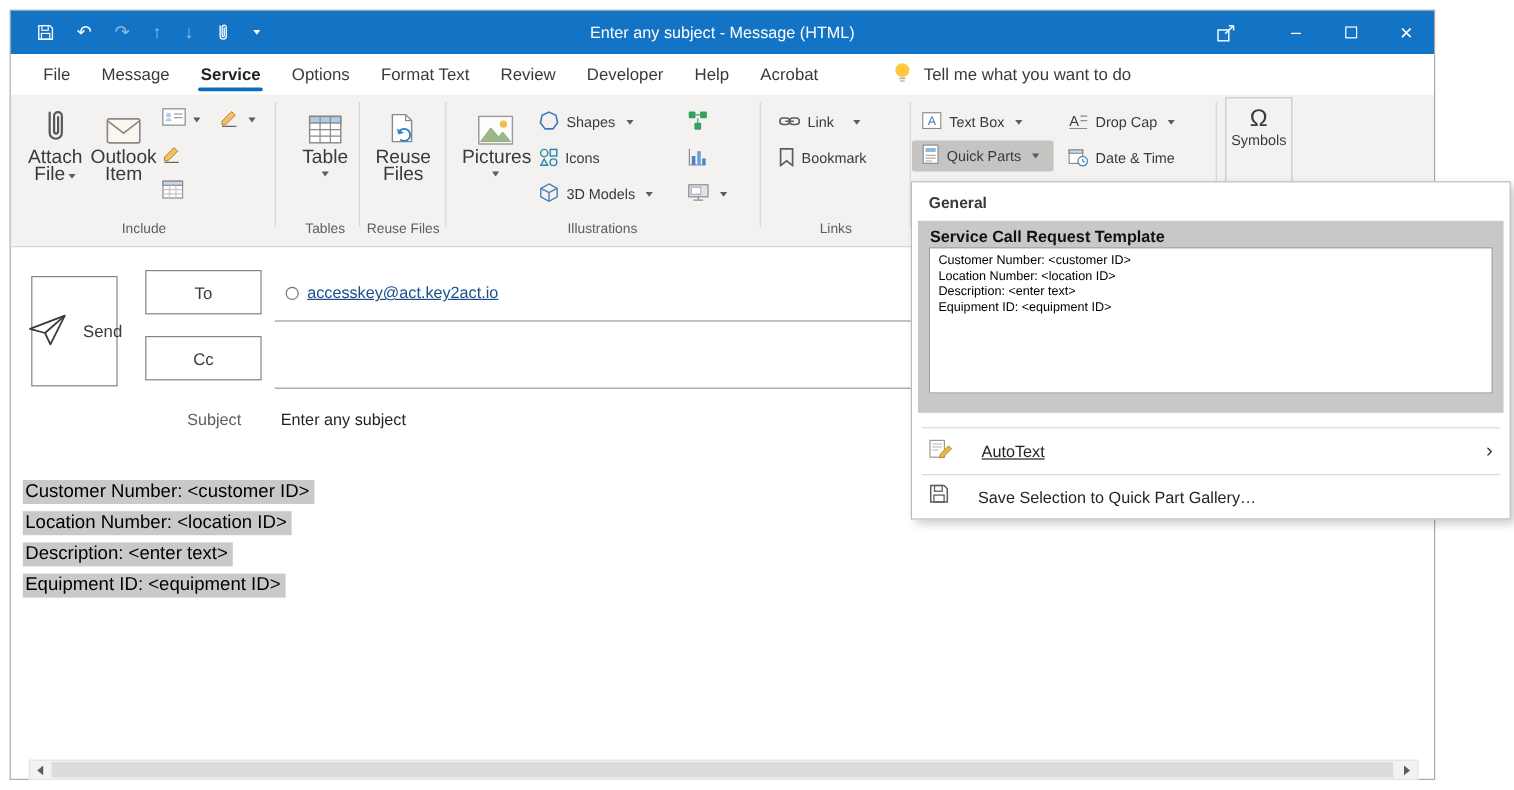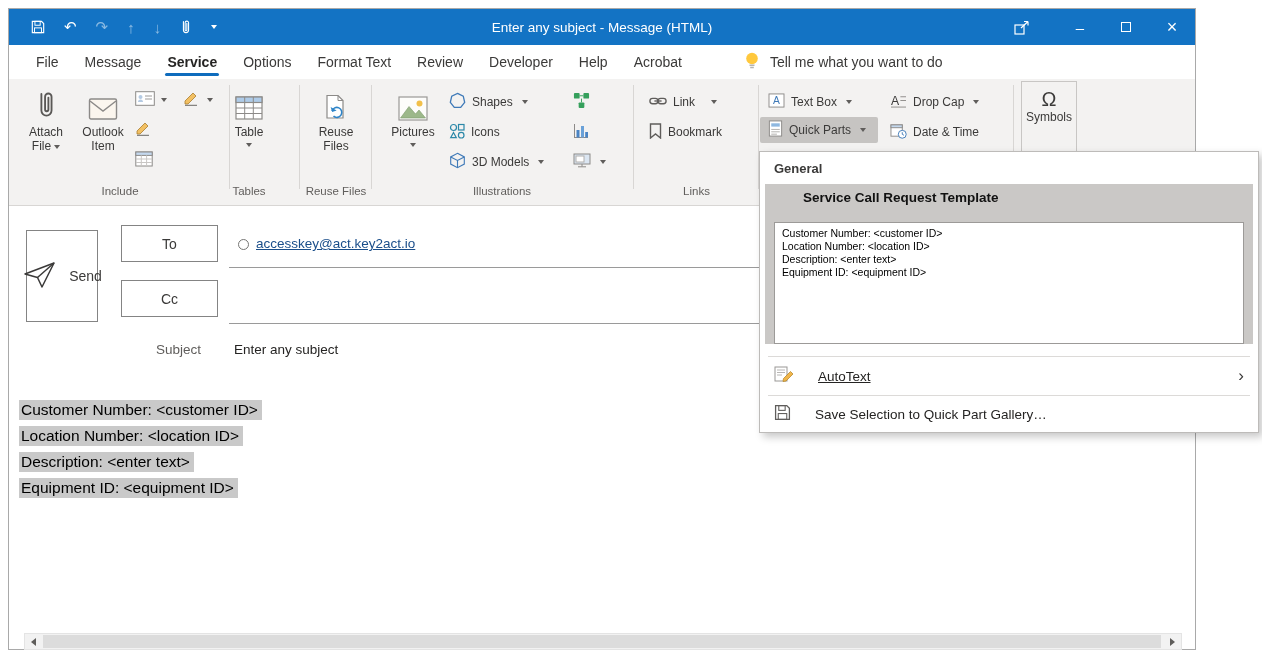--- a/index.html
+++ b/index.html
@@ -22,21 +22,21 @@
   .tabrow { position:absolute; left:0; top:36px; width:100%; height:34px; background:#fff; display:flex; align-items:center; padding-left:14px; }
   .tab { padding:0 13px; font-size:14px; color:#3b3a39; height:34px; display:flex; align-items:center; position:relative; }
   .tab.active { font-weight:700; color:#252423; }
   .tab.active::after { content:""; position:absolute; left:11px; right:11px; bottom:3px; height:3px; background:#0f6cbd; border-radius:1.5px; }
   .tellme { display:flex; align-items:center; gap:9px; margin-left:48px; font-size:14px; color:#3b3a39; }
 
   
   .ribbon { position:absolute; left:0; top:70px; width:100%; height:127px; background:#f3f2f1; border-bottom:1px solid #d8d6d4; }
   .vsep { position:absolute; top:6px; height:104px; width:1px; background:#d8d6d4; }
   .rgroup { position:absolute; top:0; height:127px; }
-  .bigbtn { position:absolute; top:4px; text-align:center; font-size:12px; color:#3b3a39; line-height:14px; cursor:default; }
+  .bigbtn { position:absolute; top:4px; text-align:center; font-size:16px; color:#3b3a39; line-height:14px; cursor:default; }
   .bicon { height:38px; display:flex; align-items:flex-end; justify-content:center; margin-bottom:4px; }
   .chev { display:inline-block; width:0; height:0; border-left:3.5px solid transparent; border-right:3.5px solid transparent; border-top:4px solid #5f5d5b; margin-left:3px; vertical-align:1px; }
   .chev.block { display:block; margin:4px auto 0; }
   .chev.white { border-top-color:#fff; margin-left:0; }
   .minibtn { position:absolute; display:flex; align-items:center; gap:3px; height:22px; }
   .smallbtn { position:absolute; display:flex; align-items:center; gap:6px; font-size:12px; color:#3b3a39; height:26px; white-space:nowrap; }
   .glabel { position:absolute; top:106px; left:0; width:100%; text-align:center; font-size:11.5px; color:#605e5c; }
   .qp-active { background:#c6c4c2; border-radius:2px; }
   .symbolsbtn { position:absolute; display:flex; flex-direction:column; align-items:center; border:1px solid #c8c6c4; font-size:12px; color:#3b3a39; }
   .omega { font-size:20px; color:#3b3a39; margin-top:6px; line-height:22px; }
@@ -60,21 +60,21 @@
   .sarrow { position:absolute; top:0; width:17px; height:15px; display:flex; align-items:center; justify-content:center; }
   .sarrow.left { left:0; } .sarrow.right { right:0; }
   .tri-l { width:0;height:0;border-top:4px solid transparent;border-bottom:4px solid transparent;border-right:5px solid #5f5d5b; }
   .tri-r { width:0;height:0;border-top:4px solid transparent;border-bottom:4px solid transparent;border-left:5px solid #5f5d5b; }
   .sthumb { position:absolute; left:18px; top:1px; width:1118px; height:13px; background:#dcdcdc; }
 
   
   .qpmenu { position:absolute; left:750px; top:142px; width:500px; height:282px; background:#fff; border:1px solid #bdbbb9; box-shadow:4px 4px 8px rgba(0,0,0,.22); z-index:60; }
   .qphead { position:absolute; left:14px; top:9px; font-size:13px; font-weight:700; color:#3b3a39; }
   .qpitem { position:absolute; left:5px; top:32px; width:488px; height:160px; background:#cac8c6; }
-  .qptitle { padding:6px 10px 16px; font-size:13.5px; font-weight:700; color:#111;margin-left:28px; }
+  .qptitle { padding:6px 10px 0; font-size:13.5px; font-weight:700; color:#111; }
   .qppreview { margin:1px 9px 0; height:122px; background:#fff; border:1px solid #9c9a98; padding:4px 7px; font-size:10.5px; line-height:13px; color:#000; overflow:hidden; }
   .qpdiv { position:absolute; left:8px; right:8px; height:1px; background:#dcdad8; }
   .d1 { top:204px; } .d2 { top:243px; }
   .qprow { position:absolute; left:0; width:100%; height:36px; display:flex; align-items:center; padding:0 14px; gap:24px; }
   .r1 { top:206px; } .r2 { top:244px; }
   .qplabel { font-size:13.5px; color:#252423; }
   .u { text-decoration:underline; }
   .subchev { margin-left:auto; font-size:17px; color:#3b3a39; }
 </style>
 </head>
@@ -206,21 +206,21 @@
           <svg width="18" height="16" viewBox="0 0 18 16">
               <path d="M2 11 L10 3 L13 6 L5 14 L2 14 Z" fill="#f2c063" stroke="#a97e2f" stroke-width=".8"></path>
               <line x1="2" y1="15.3" x2="14" y2="15.3" stroke="#6a6866"></line>
             </svg>
         </span>
           <i class="chev"></i>
       </span>
       <div class="glabel">Include</div>
     </div>
 
-    <div class="rgroup" style="left:206px;width:68px">
+    <div class="rgroup" style="left:228px;width:68px">
       <div class="bigbtn" style="left:4px;width:60px">
         <div class="bicon">
           <svg width="28" height="26" viewBox="0 0 28 26">
               <rect x="1" y="2" width="26" height="22" fill="#fff" stroke="#8c8a88" stroke-width="1.2"></rect>
               <rect x="1" y="2" width="26" height="5.5" fill="#aecbe8" stroke="#8c8a88" stroke-width="1.2"></rect>
               <g stroke="#8c8a88">
                 <line x1="9.7" y1="2" x2="9.7" y2="24"></line>
                 <line x1="18.3" y1="2" x2="18.3" y2="24"></line>
                 <line x1="1" y1="13" x2="27" y2="13"></line>
                 <line x1="1" y1="18.5" x2="27" y2="18.5"></line>

